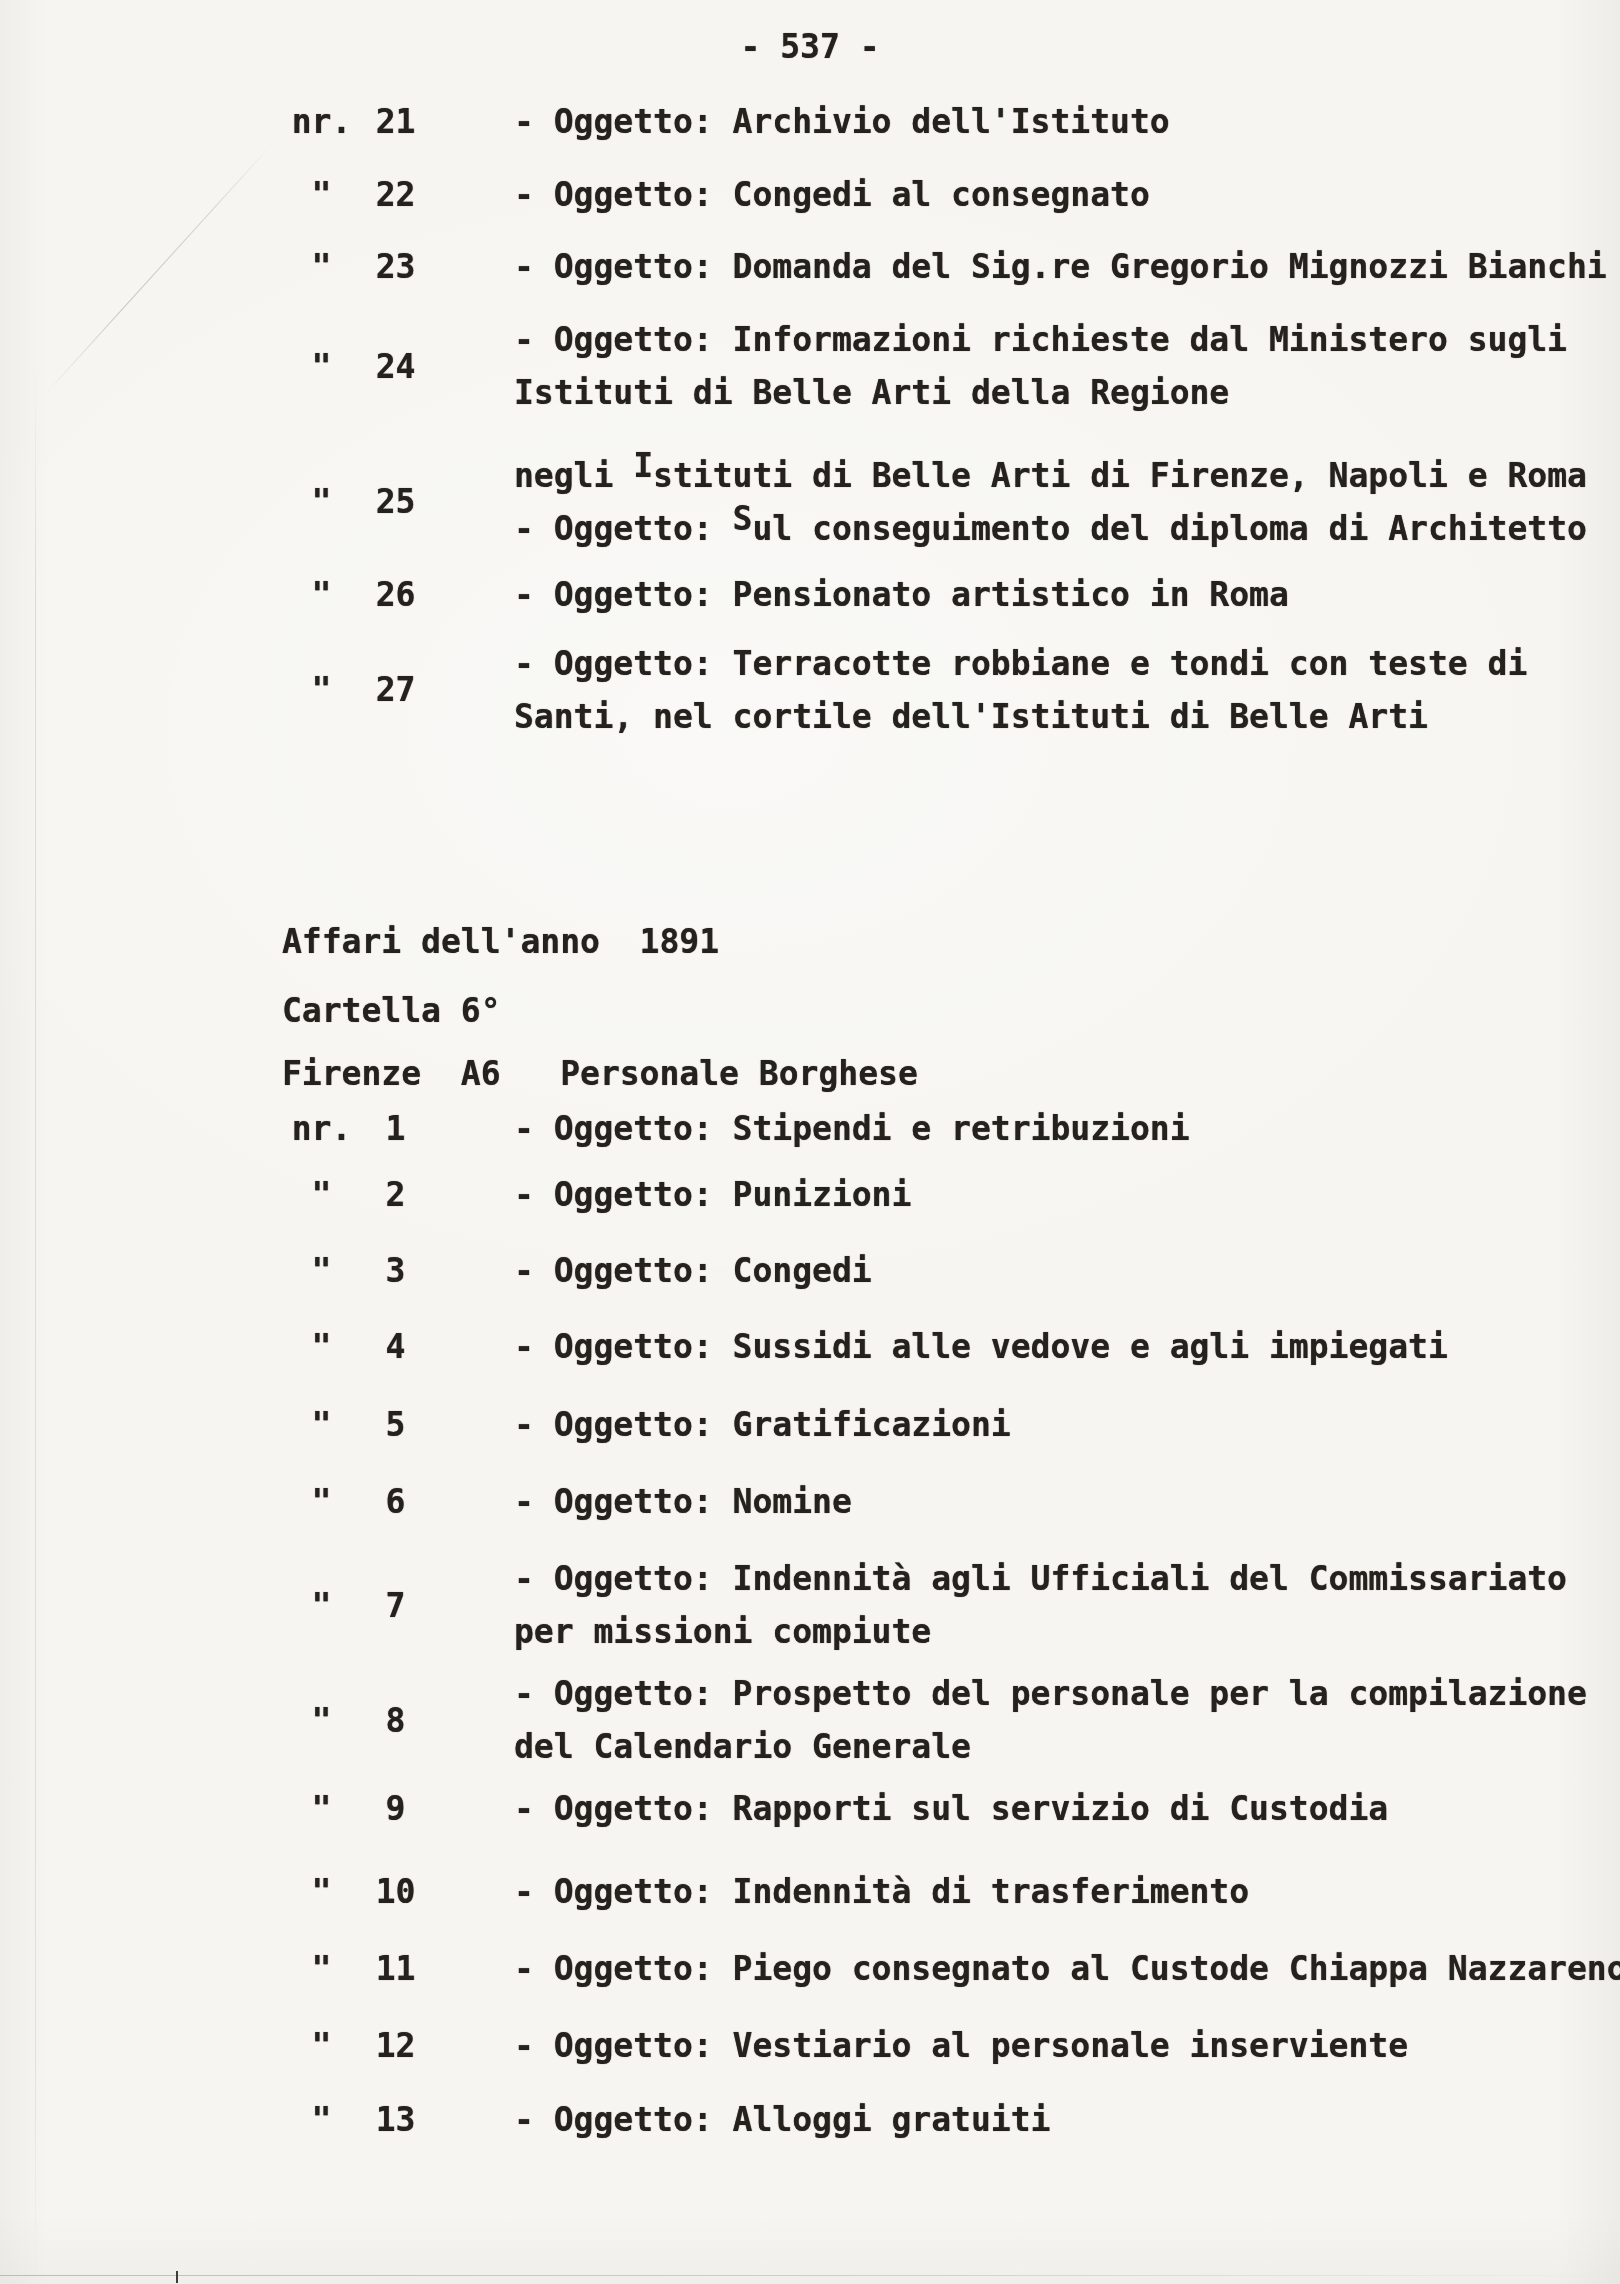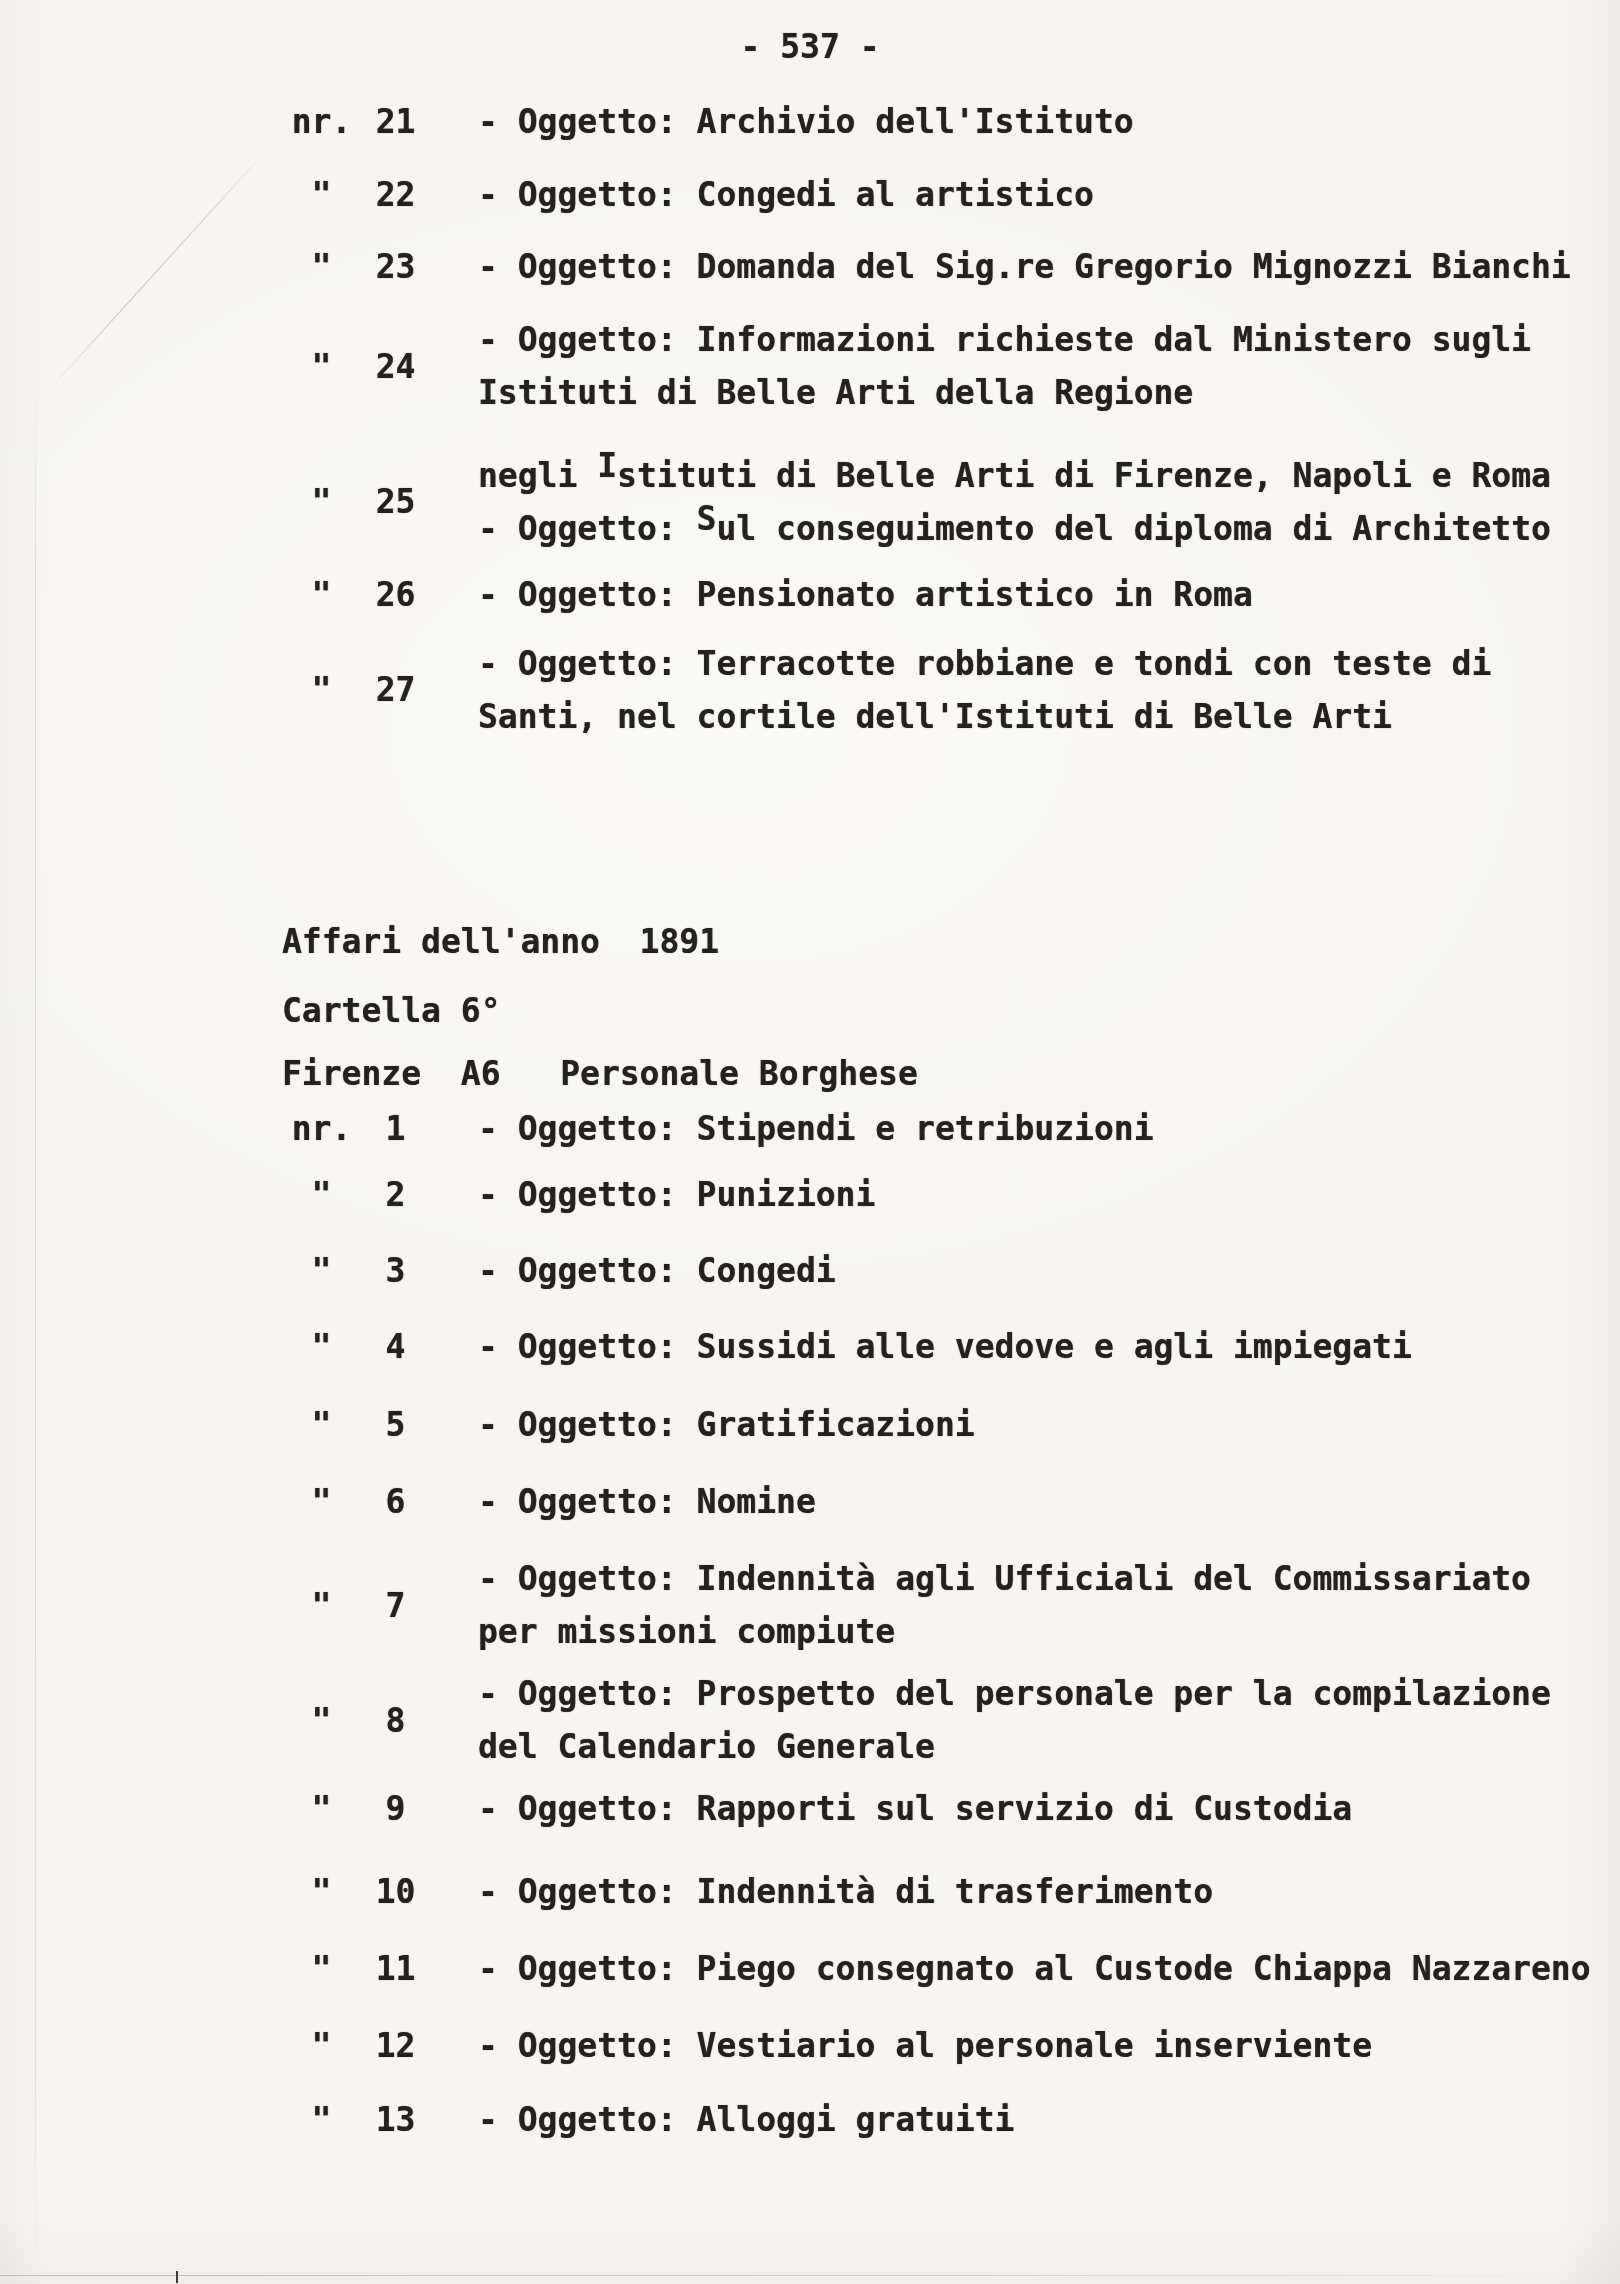--- a/index.html
+++ b/index.html
@@ -24,21 +24,21 @@
   }
   .line {
     white-space: pre;
     text-shadow: 0 0 1.1px rgba(40,36,31,0.55), 0.4px 0.4px 0.4px rgba(40,36,31,0.28);
   }
   .block { position: absolute; left: 0; right: 0; }
   .pageno { position: absolute; top: 19.7px; left: 0; width: 100%; text-align: center; }
   .entry { display: flex; align-items: center; padding-left: 282px; }
   .cm { flex: 0 0 79px; width: 79px; text-align: center; }
   .cn { flex: 0 0 69px; width: 69px; text-align: center; }
-  .ct { flex: 0 1 auto; margin-left: 48px; }
+  .ct { flex: 0 1 auto; margin-left: 84px; }
   .sup { position: relative; top: -9.8px; }
   
   .fold-mark {
     position: absolute; left: 45px; top: 394px; width: 338px; height: 1.3px;
     background: linear-gradient(90deg, rgba(140,137,130,0), rgba(140,137,130,0.45) 35%, rgba(140,137,130,0.30) 75%, rgba(140,137,130,0));
     transform-origin: left center; transform: rotate(-47.8deg);
   }
   .left-streak {
     position: absolute; left: 35px; top: 368px; bottom: 0; width: 1.3px;
     background: linear-gradient(180deg, rgba(160,157,150,0), rgba(160,157,150,0.30) 12%, rgba(160,157,150,0.22) 88%, rgba(160,157,150,0));
@@ -69,21 +69,21 @@
       <span class="cn line">21</span>
       <div class="ct">
         <div class="line"><span>- Oggetto: Archivio dell'Istituto</span></div>
       </div>
     </div>
 
     <div class="entry" style="margin-top:19.7px">
       <span class="cm line">"</span>
       <span class="cn line">22</span>
       <div class="ct">
-        <div class="line"><span>- Oggetto: Congedi al artistico</span></div>
+        <div class="line"><span>- Oggetto: Congedi al consegnato</span></div>
       </div>
     </div>
 
     <div class="entry" style="margin-top:19.7px">
       <span class="cm line">"</span>
       <span class="cn line">23</span>
       <div class="ct">
         <div class="line"><span>- Oggetto: Domanda del Sig.re Gregorio Mignozzi Bianchi</span></div>
       </div>
     </div>

